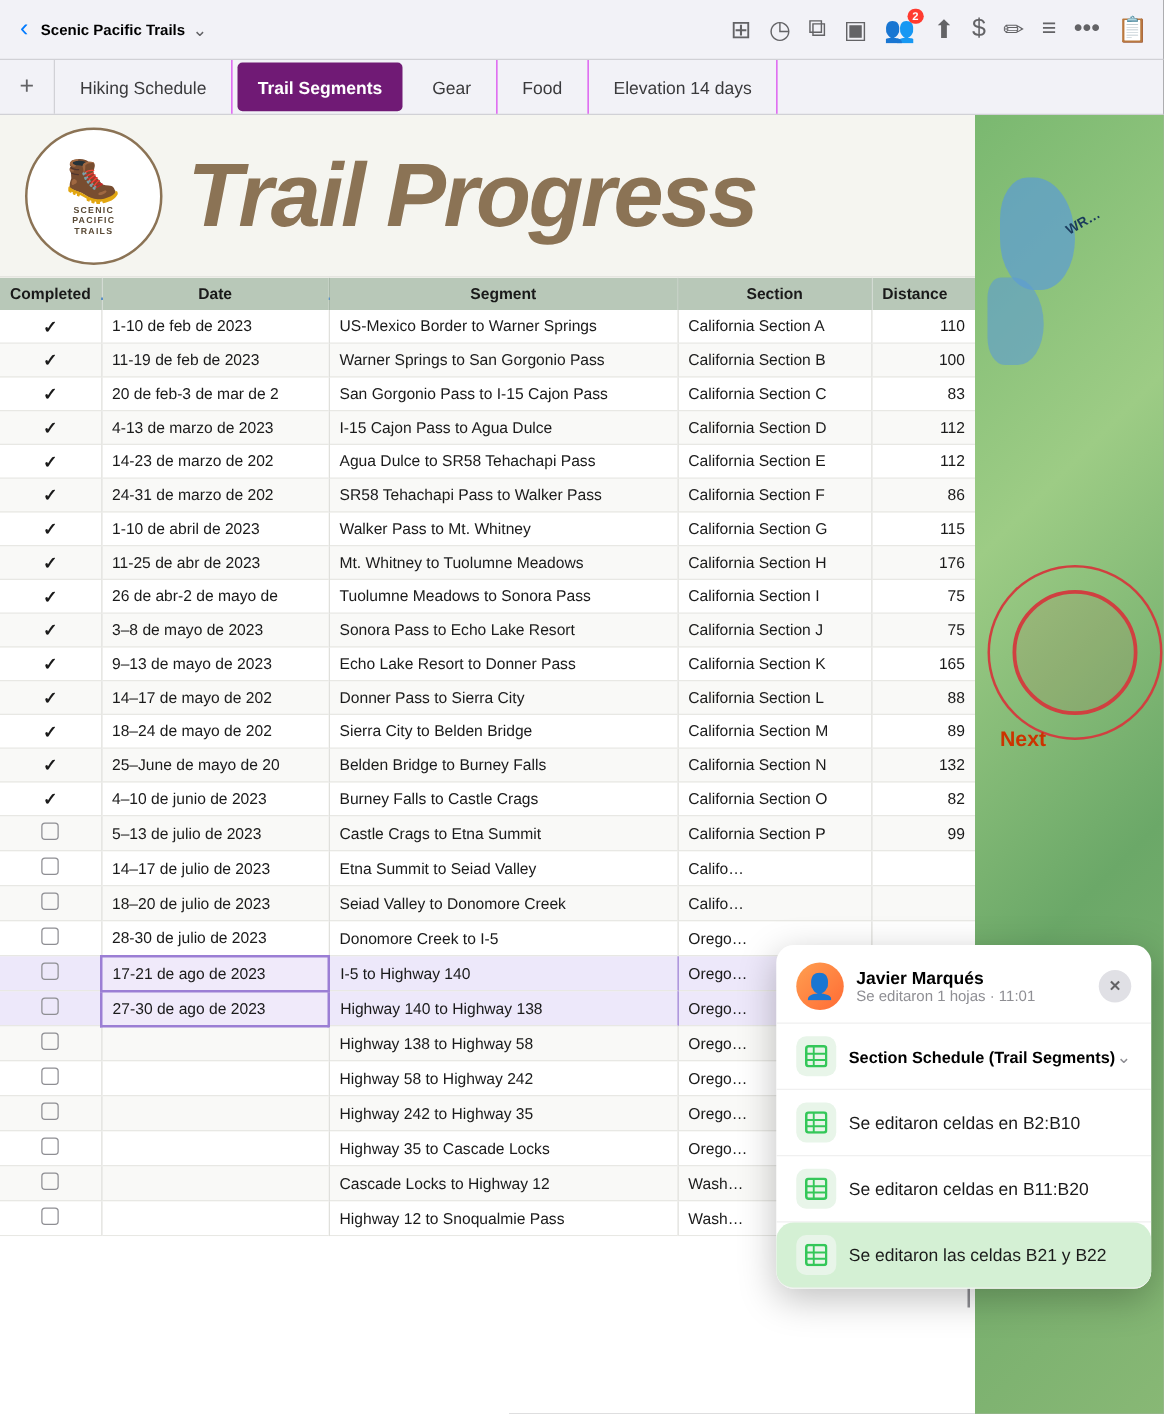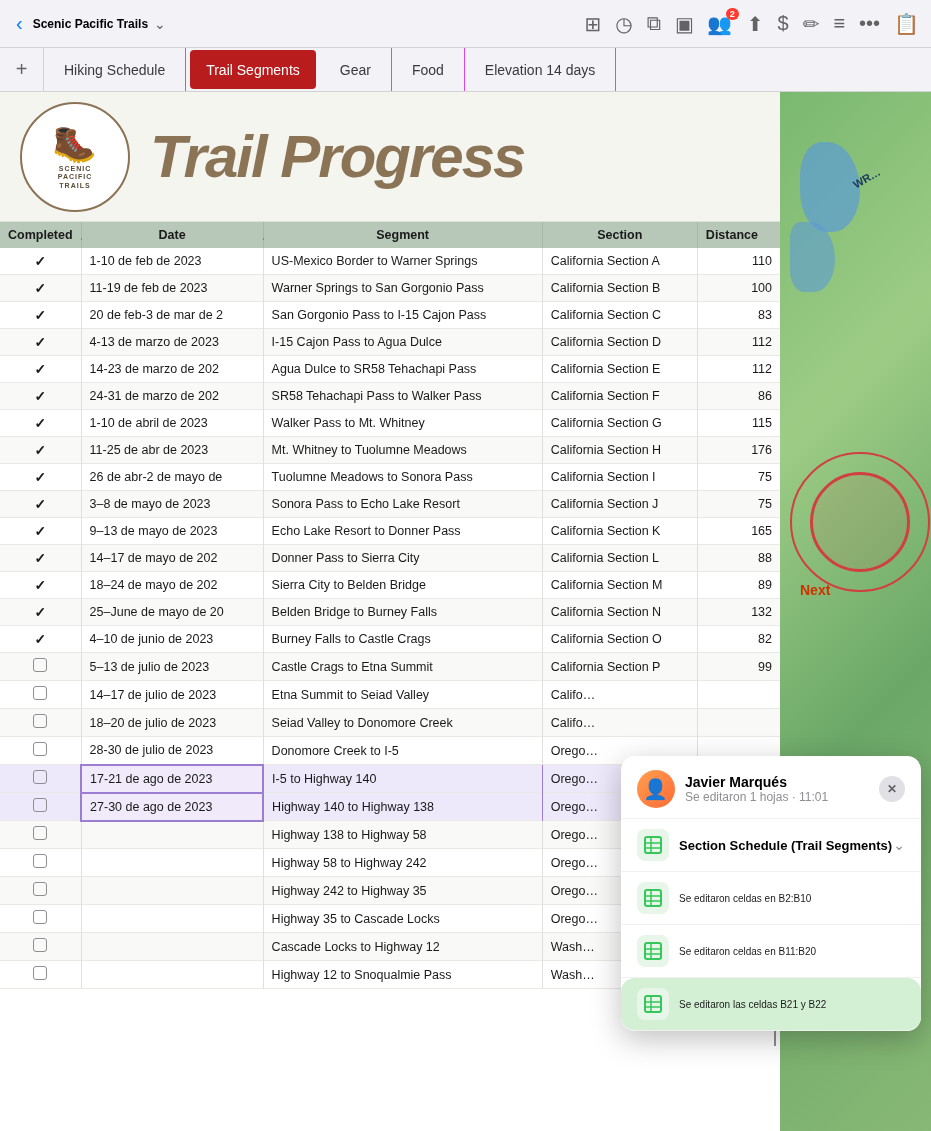--- a/index.html
+++ b/index.html
@@ -92,23 +92,23 @@
       justify-content: center;
       padding: 0 20px;
       font-size: 14px;
       font-weight: 400;
       color: #3a3a3c;
       cursor: pointer;
       border-right: 1px solid #d946ef;
       white-space: nowrap;
     }
     .tab-item.active {
-      background: #b91c1c;
+      background: #701a75;
       color: white;
-      font-weight: 400;
+      font-weight: 700;
       border-radius: 4px;
       margin: 2px 4px;
       border-right: none;
       padding: 0 16px;
     }
 
     
     .main {
       display: flex;
       height: calc(1131px - 92px);
@@ -153,21 +153,21 @@
       font-weight: 700;
       color: #5a4a35;
       letter-spacing: 1px;
       text-transform: uppercase;
     }
     .doc-logo-hiker {
       font-size: 36px;
       display: block;
     }
     .doc-title {
-      font-size: 60px;
+      font-size: 72px;
       font-weight: 800;
       color: #8b7355;
       letter-spacing: -2px;
       line-height: 1;
       font-style: italic;
     }
     .doc-progress-dot {
       position: absolute;
       left: 30px;
       top: 140px;
@@ -315,21 +315,21 @@
       width: 140px;
       height: 140px;
       border: 2.5px solid #d04040;
       border-radius: 50%;
       background: transparent;
     }
     .map-next {
       position: absolute;
       top: 490px;
       left: 20px;
-      font-size: 14px;
+      font-size: 17px;
       font-weight: 700;
       color: #cc3300;
     }
 
     
     .comment-popup {
       position: absolute;
       bottom: 100px;
       right: 10px;
       width: 300px;
@@ -424,21 +424,21 @@
       background: #e8f5e9;
       border-radius: 8px;
       display: flex;
       align-items: center;
       justify-content: center;
       margin-right: 10px;
       font-size: 16px;
       flex-shrink: 0;
     }
     .comment-item-text {
-      font-size: 10px;
+      font-size: 14px;
       color: #1a1a1a;
     }
     .comment-item-last {
       background: #d4f0d4;
       border-radius: 14px;
     }
     .comment-item-last .comment-item-text {
       font-weight: 500;
     }
     .popup-tail {

